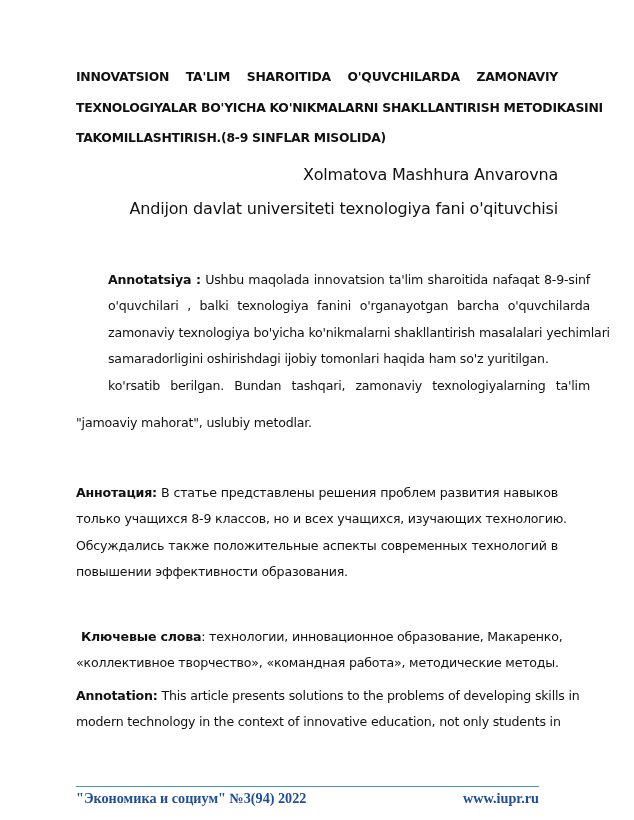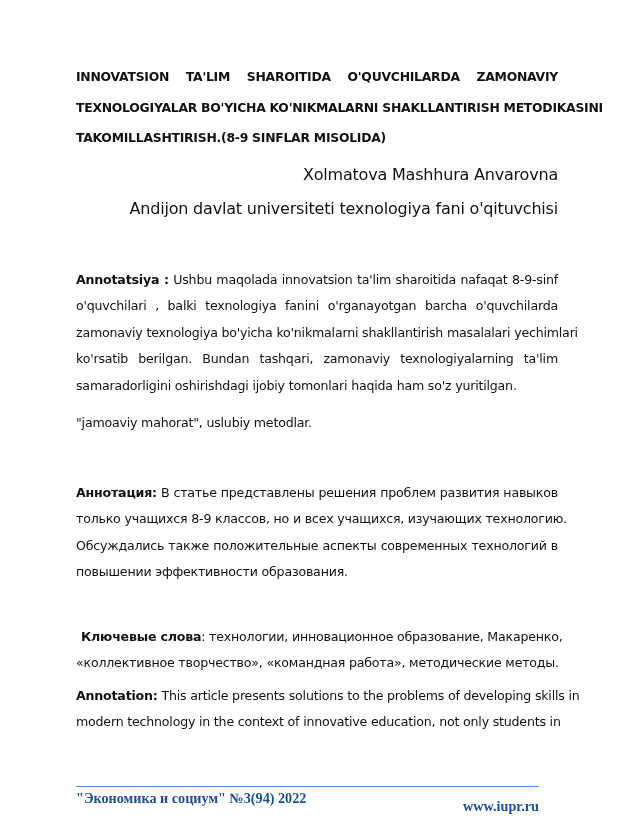--- a/index.html
+++ b/index.html
@@ -109,43 +109,42 @@
       position: absolute;
       left: 0;
       top: 0;
       white-space: nowrap;
     }
     .footer .right {
       position: absolute;
       right: 0;
       top: 0;
       white-space: nowrap;
-      margin-top: 8px;
     }
   </style>
 </head>
 <body>
 
 <div class="page">
 
   <div class="title">
     <span class="line"> INNOVATSION TA'LIM SHAROITIDA O'QUVCHILARDA ZAMONAVIY</span>
     <span class="line">TEXNOLOGIYALAR BO'YICHA KO'NIKMALARNI SHAKLLANTIRISH METODIKASINI</span>
     <span class="line last">TAKOMILLASHTIRISH.(8-9 SINFLAR MISOLIDA)</span>
   </div>
 
   <div class="author">Xolmatova Mashhura Anvarovna</div>
   <div class="affiliation">Andijon davlat universiteti texnologiya fani o'qituvchisi</div>
 
-  <div class="para" style="top:267px;">
+  <div class="para" style="top:267px;margin-left:32px;">
     <span class="line"><b>Annotatsiya :</b><span> Ushbu maqolada innovatsion ta'lim sharoitida nafaqat 8-9-sinf</span></span>
     <span class="line">o'quvchilari , balki texnologiya fanini o'rganayotgan barcha o'quvchilarda</span>
     <span class="line">zamonaviy texnologiya bo'yicha ko'nikmalarni shakllantirish masalalari yechimlari</span>
+    <span class="line last">samaradorligini oshirishdagi ijobiy tomonlari haqida ham so'z yuritilgan.</span>
     <span class="line">ko'rsatib berilgan. Bundan tashqari, zamonaviy texnologiyalarning ta'lim</span>
-    <span class="line last">samaradorligini oshirishdagi ijobiy tomonlari haqida ham so'z yuritilgan.</span>
   </div>
 
   <div class="para" style="top:410px;">
     <span class="line last">"jamoaviy mahorat", uslubiy metodlar.</span>
   </div>
 
   <div class="para" style="top:480px;">
     <span class="line"><b>Аннотация:</b><span> В статье представлены решения проблем развития навыков</span></span>
     <span class="line">только учащихся 8-9 классов, но и всех учащихся, изучающих технологию.</span>
     <span class="line">Обсуждались также положительные аспекты современных технологий в</span>

